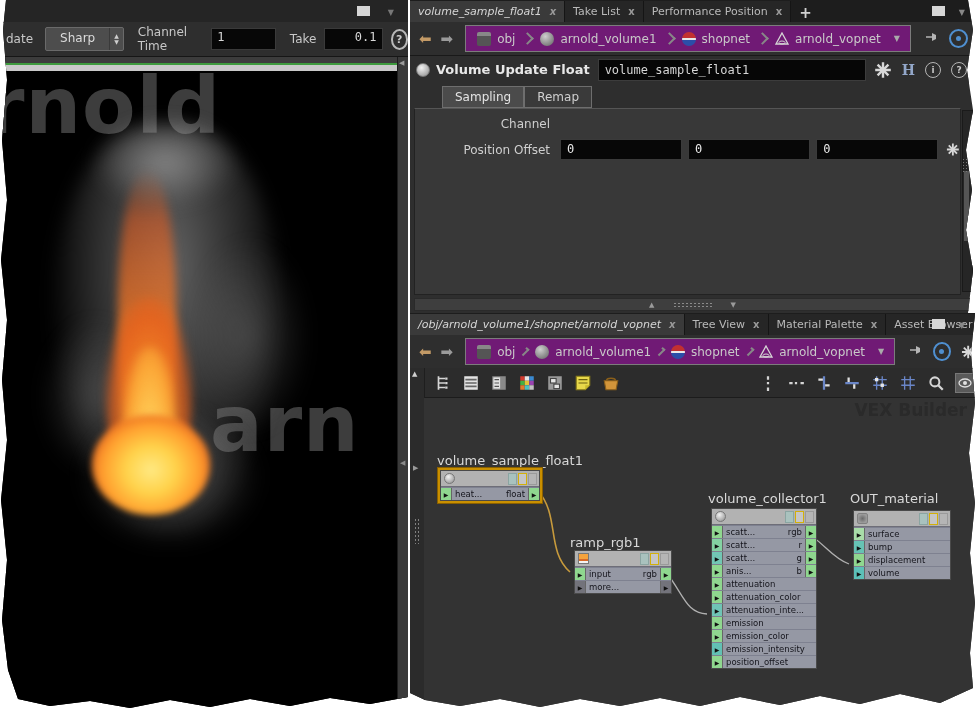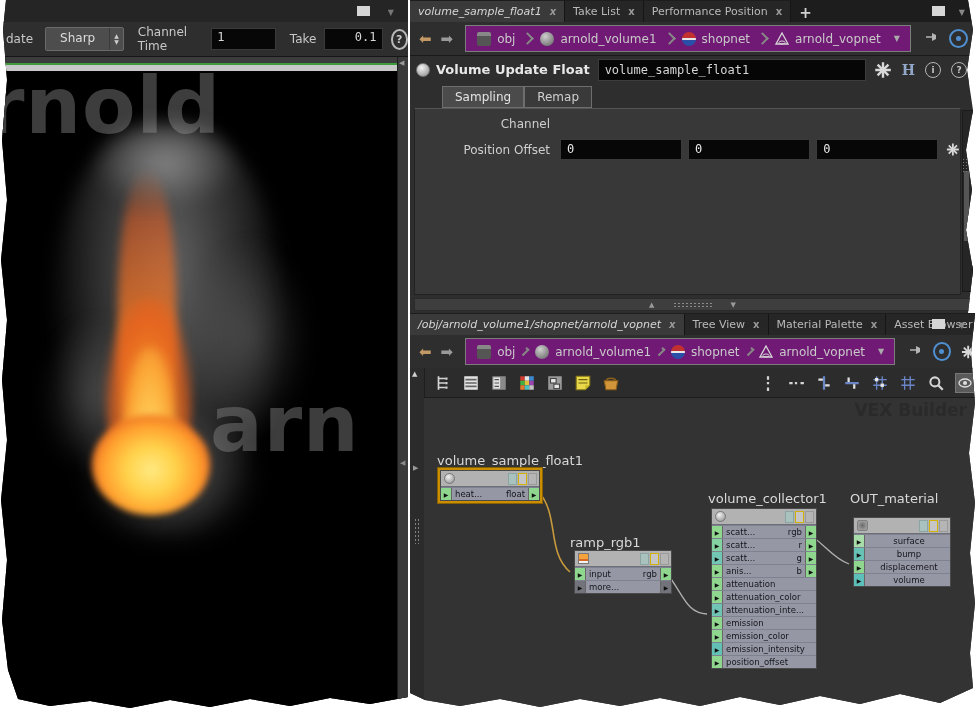--- a/index.html
+++ b/index.html
@@ -556,21 +556,21 @@
             <span class="narrow" style="background: rgb(98, 192, 180);">▶</span>
             <span class="nlabel">emission_intensity</span>
           </div>
           <div class="nrow">
             <span class="narrow" style="background: rgb(143, 215, 143);">▶</span>
             <span class="nlabel">position_offset</span>
           </div>
         </div>
 
       <div class="node-title" style="left:426px;top:93px;">OUT_material</div>
-      <div class="node" style="left:429px;top:119px;width:96px;text-align:center;">
+      <div class="node" style="left:429px;top:112px;width:96px;">
           <div class="nheader">
             <span class="nh-icon nh-mat"></span>
             <span class="nh-sp"></span>
             <span class="tile tile1"></span>
             <span class="tile tile2"></span>
             <span class="tile tile3"></span>
           </div>
           <div class="nrow">
             <span class="narrow" style="background: rgb(168, 220, 168);">▶</span>
             <span class="nlabel">surface</span>

